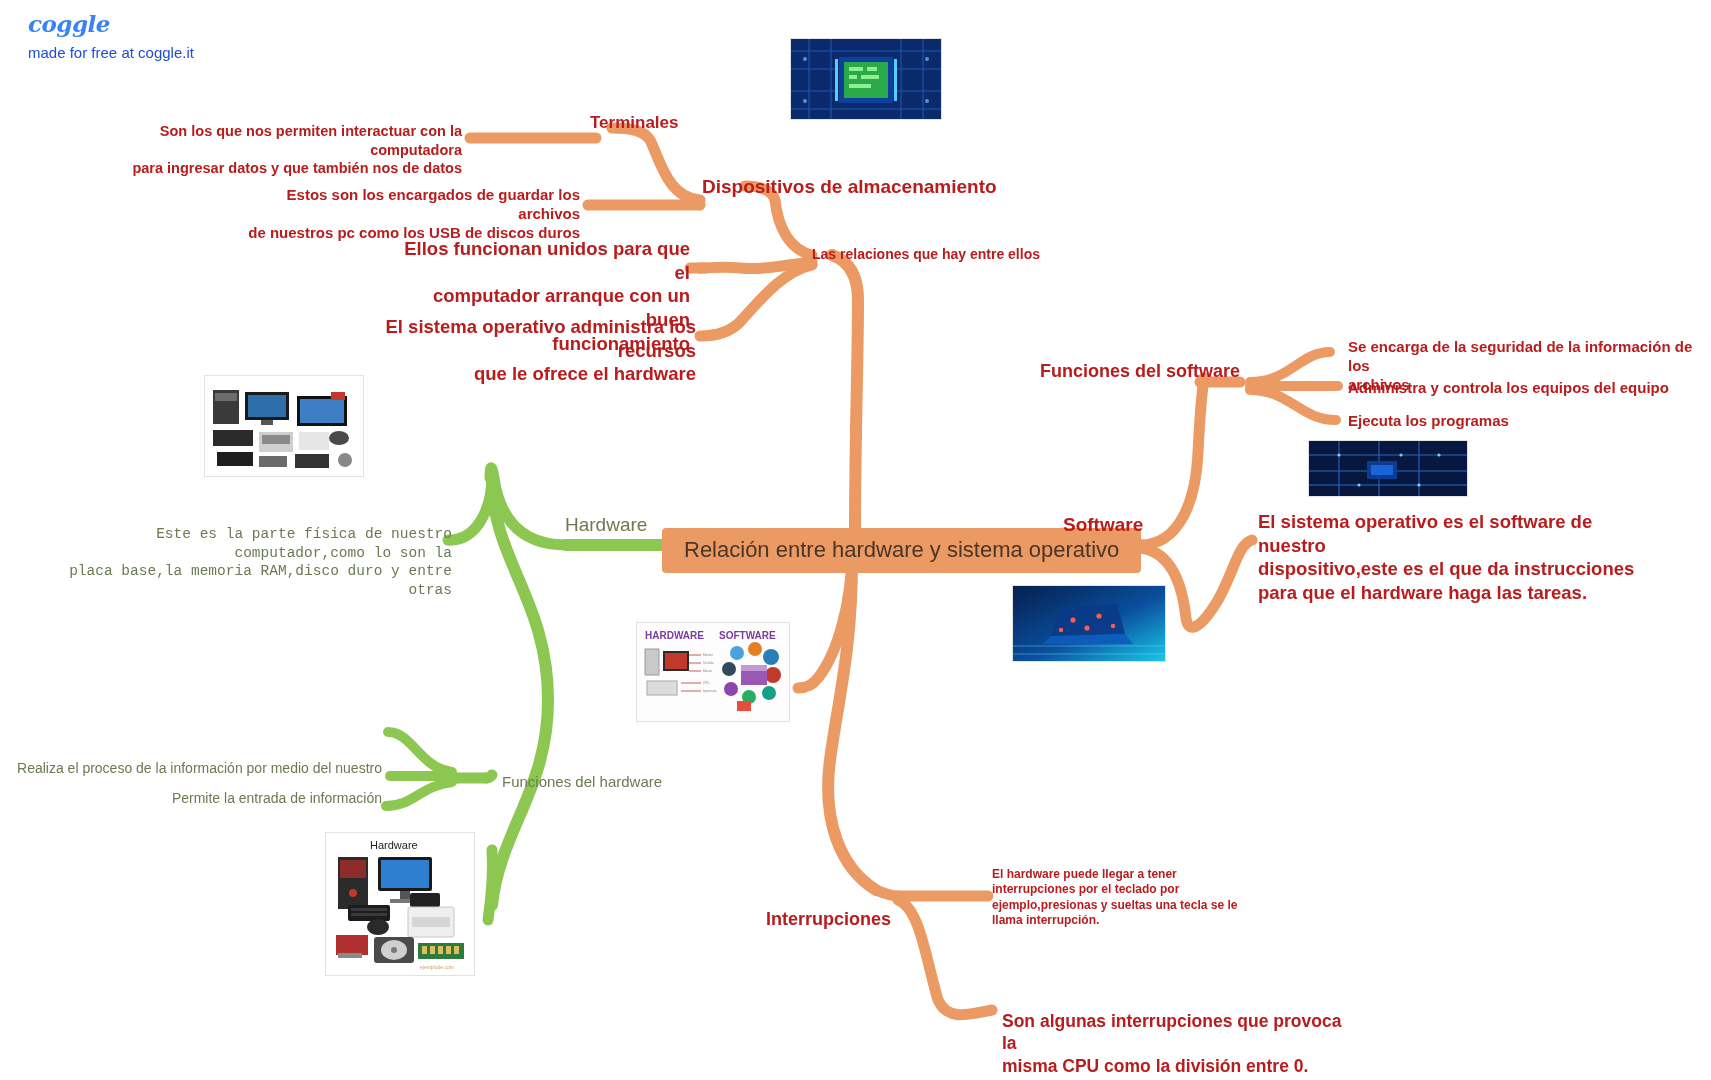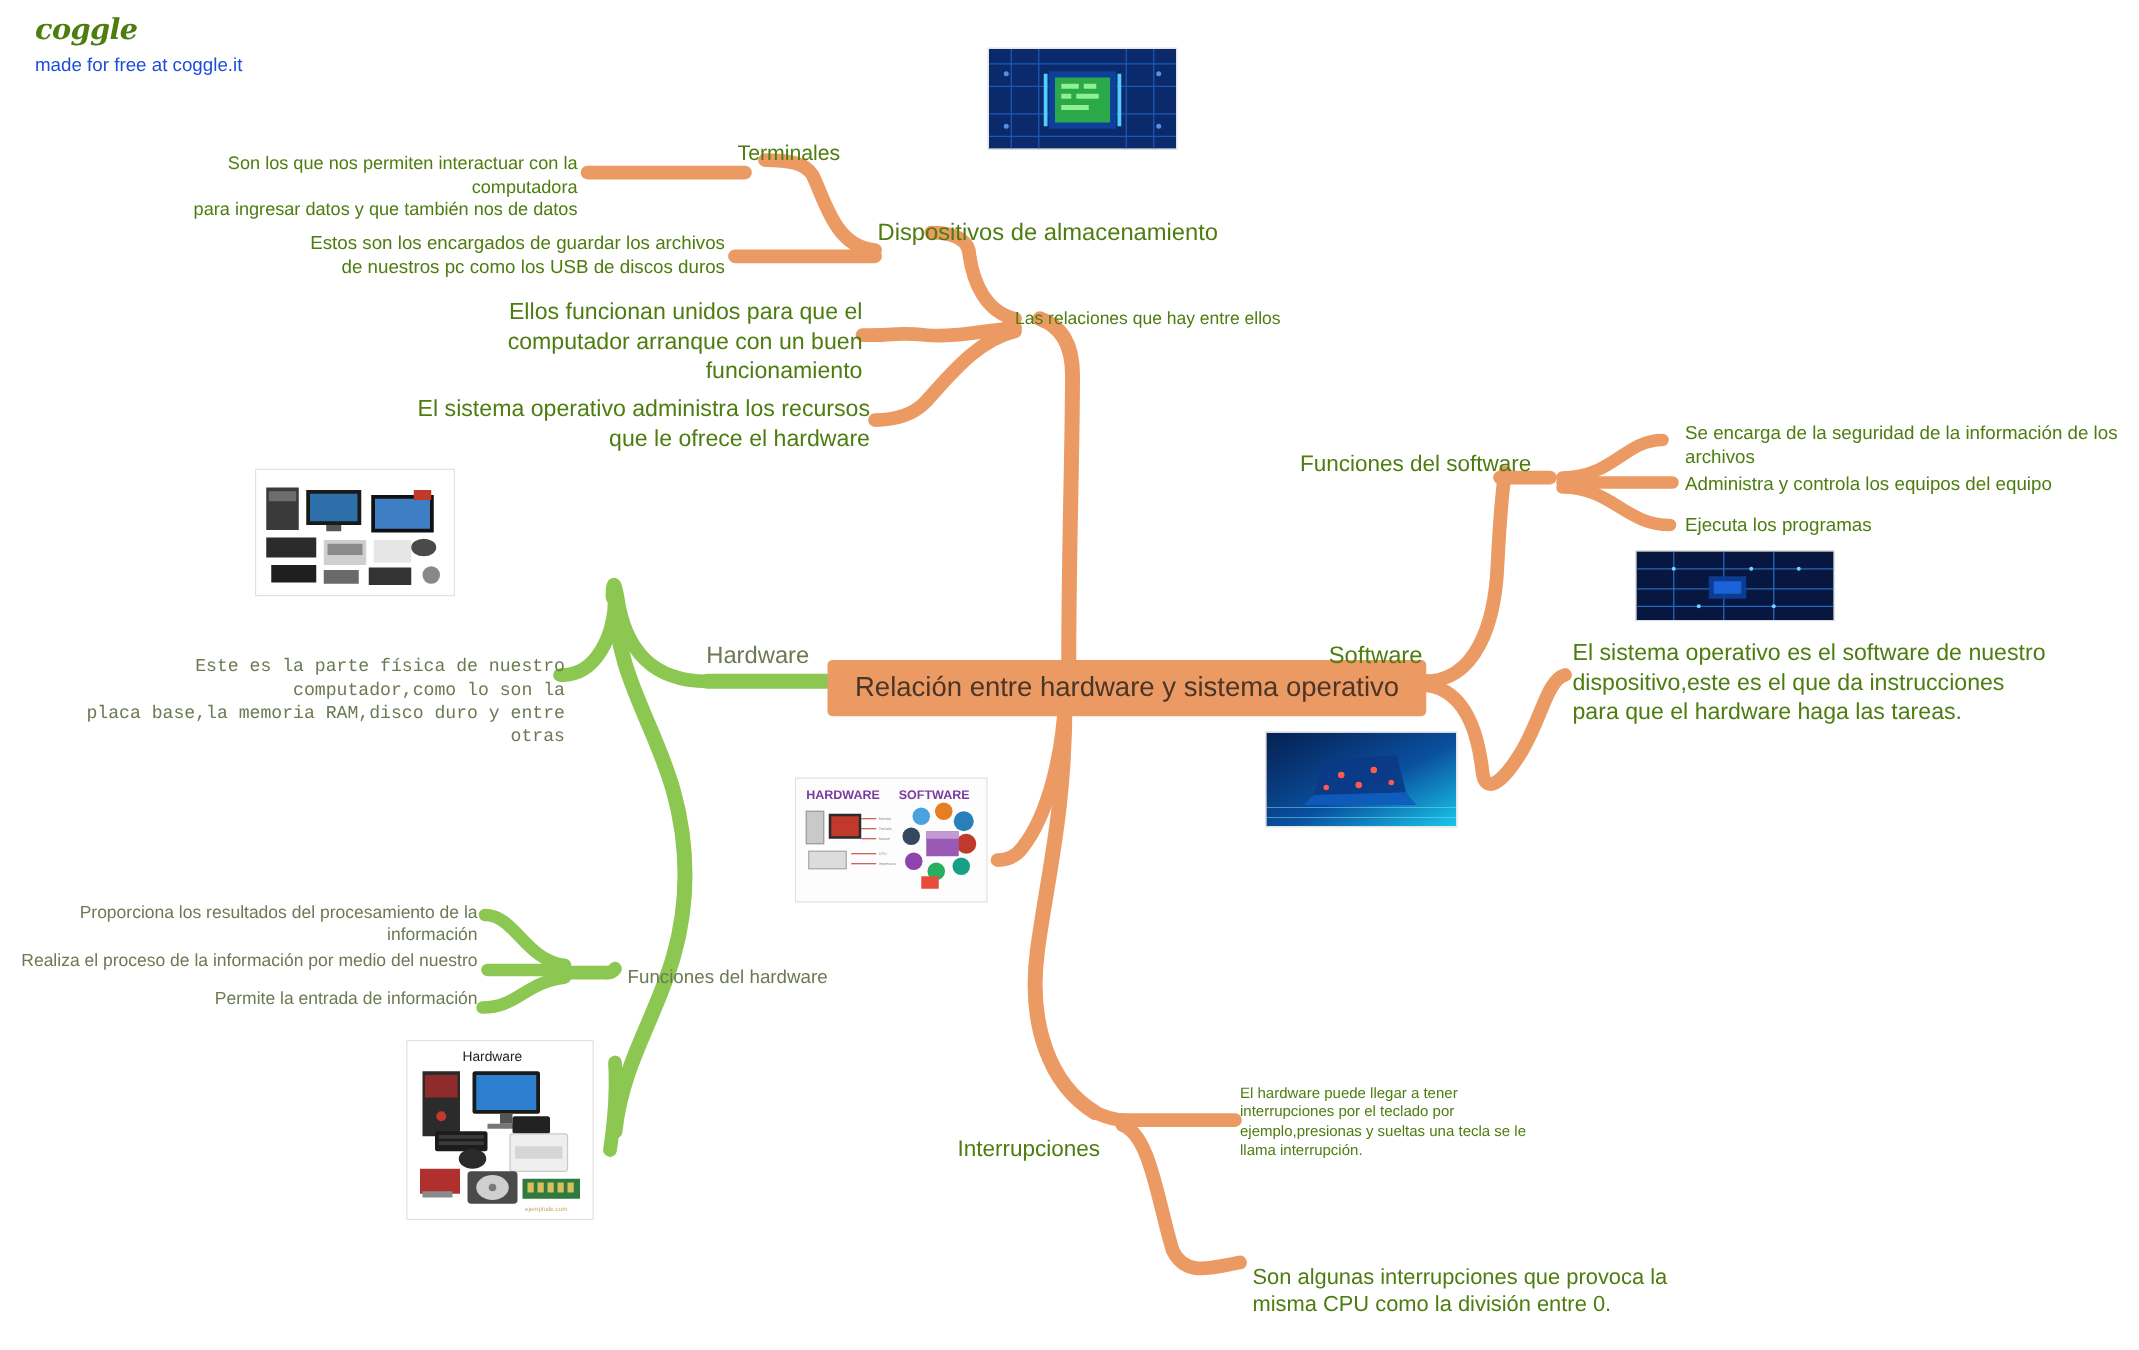--- a/index.html
+++ b/index.html
@@ -8,30 +8,30 @@
     width:1711px;height:1080px;position:relative;overflow:hidden;
     font-family:"Liberation Sans","DejaVu Sans",sans-serif;
     color:#7b6a5e;
   }
   #canvas{position:absolute;left:0;top:0;width:1711px;height:1080px;}
   svg.links{position:absolute;left:0;top:0;width:1711px;height:1080px;pointer-events:none;}
 
   .logo{position:absolute;left:28px;top:10px;}
   .logo-word{
     font-family:"DejaVu Serif",serif;
-    font-style:italic;font-weight:700;font-size:23px;color:#4d7c0f;
+    font-style:italic;font-weight:700;font-size:23px;color:#3b82f6;
     letter-spacing:-0.5px;
   }
   .logo-sub{
     margin-top:7px;font-size:15px;color:#1d4ed8;
     font-family:"Liberation Sans",sans-serif;
   }
 
   .node{position:absolute;white-space:pre-line;line-height:1.28;}
-  .n-brown{color:#4d7c0f;}
+  .n-brown{color:#b91c1c;font-weight:bold;}
   .n-green{color:#6b7a52;}
   .n-right{text-align:right;}
   .n-left{text-align:left;}
 
   .central{
     position:absolute;
     background:#eb9a63;
     color:#4a3528;
     font-size:22px;
     padding:9px 22px 10px 22px;
@@ -136,21 +136,20 @@
 
   <div class="central" style="left:662px;top:528px;">Relación entre hardware y sistema operativo</div>
 
   <div class="node n-green n-left" style="left:565px;top:513px;font-size:19px;">Hardware</div>
 
   <div class="node n-green n-right" style="left:62px;top:525px;width:390px;font-size:14.5px;font-family:Liberation Mono, monospace;">Este es la parte física de nuestro computador,como lo son la
 placa base,la memoria RAM,disco duro y entre otras</div>
 
   <div class="node n-green n-left" style="left:502px;top:772px;font-size:15px;">Funciones del hardware</div>
 
-  <div class="node n-green n-right" style="left:10px;top:721px;width:372px;font-size:14px;">Proporciona los resultados del procesamiento de la información</div>
 
   <div class="node n-green n-right" style="left:10px;top:760px;width:372px;font-size:14px;">Realiza el proceso de la información por medio del nuestro</div>
 
   <div class="node n-green n-right" style="left:10px;top:790px;width:372px;font-size:14px;">Permite la entrada de información</div>
 
   <div class="node n-brown n-left" style="left:1063px;top:513px;font-size:19px;">Software</div>
 
   <div class="node n-brown n-left" style="left:1040px;top:360px;font-size:18px;">Funciones del software</div>
 
   <div class="node n-brown n-left" style="left:1348px;top:337px;width:350px;font-size:15px;">Se encarga de la seguridad de la información de los

